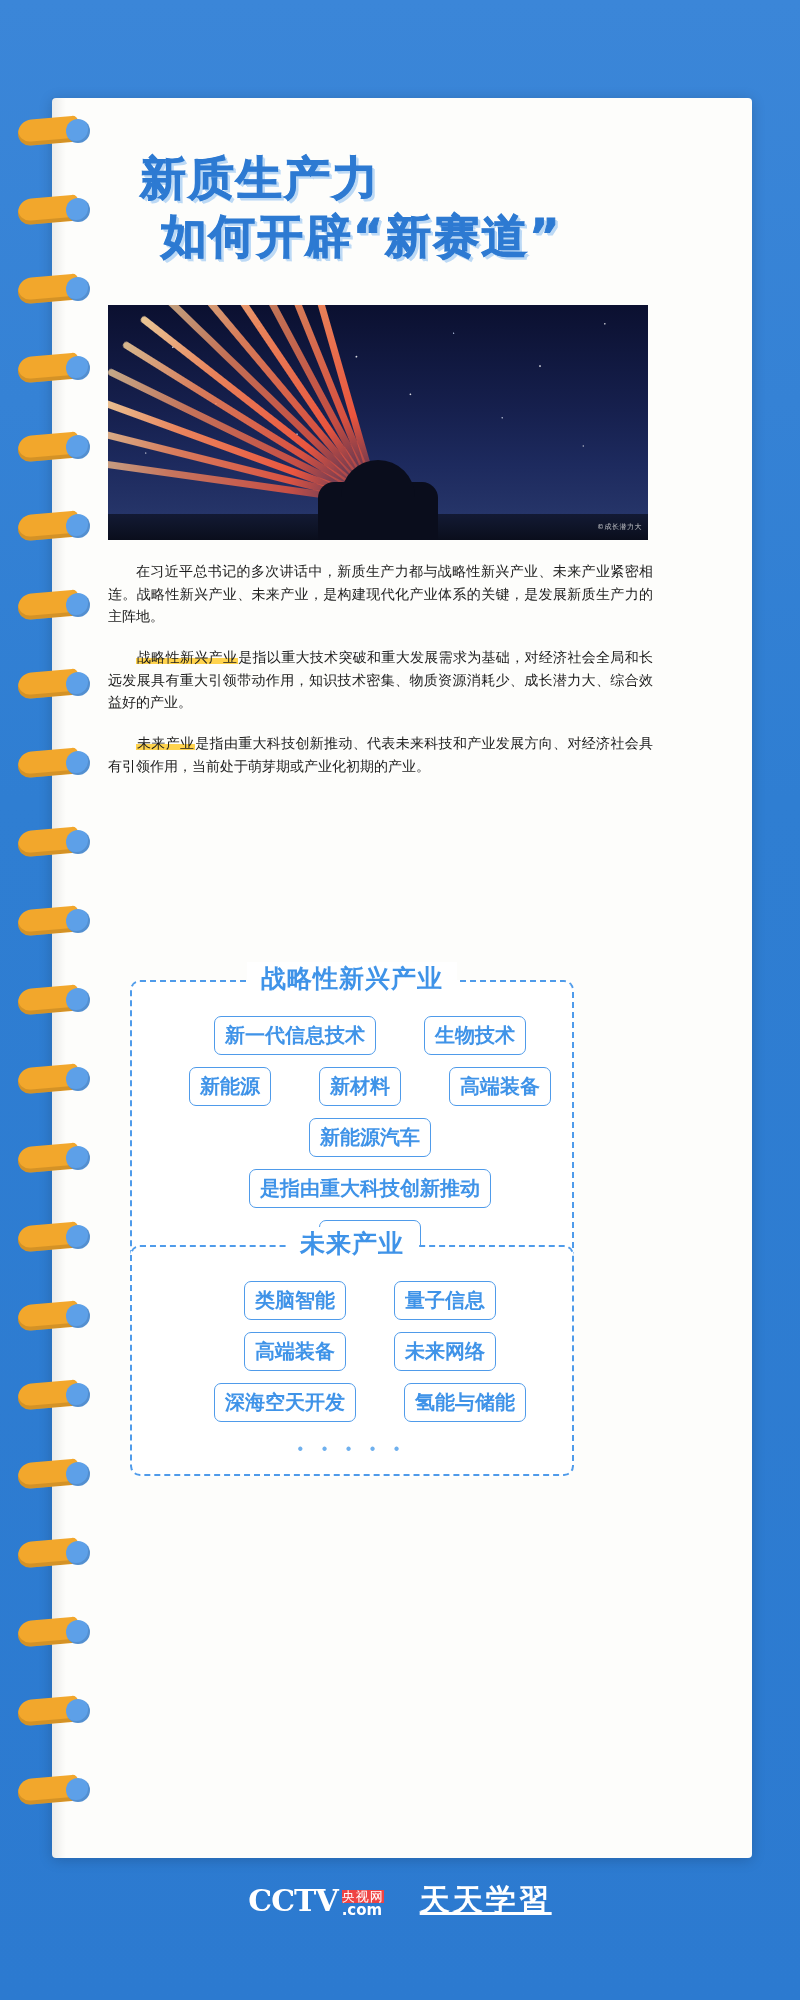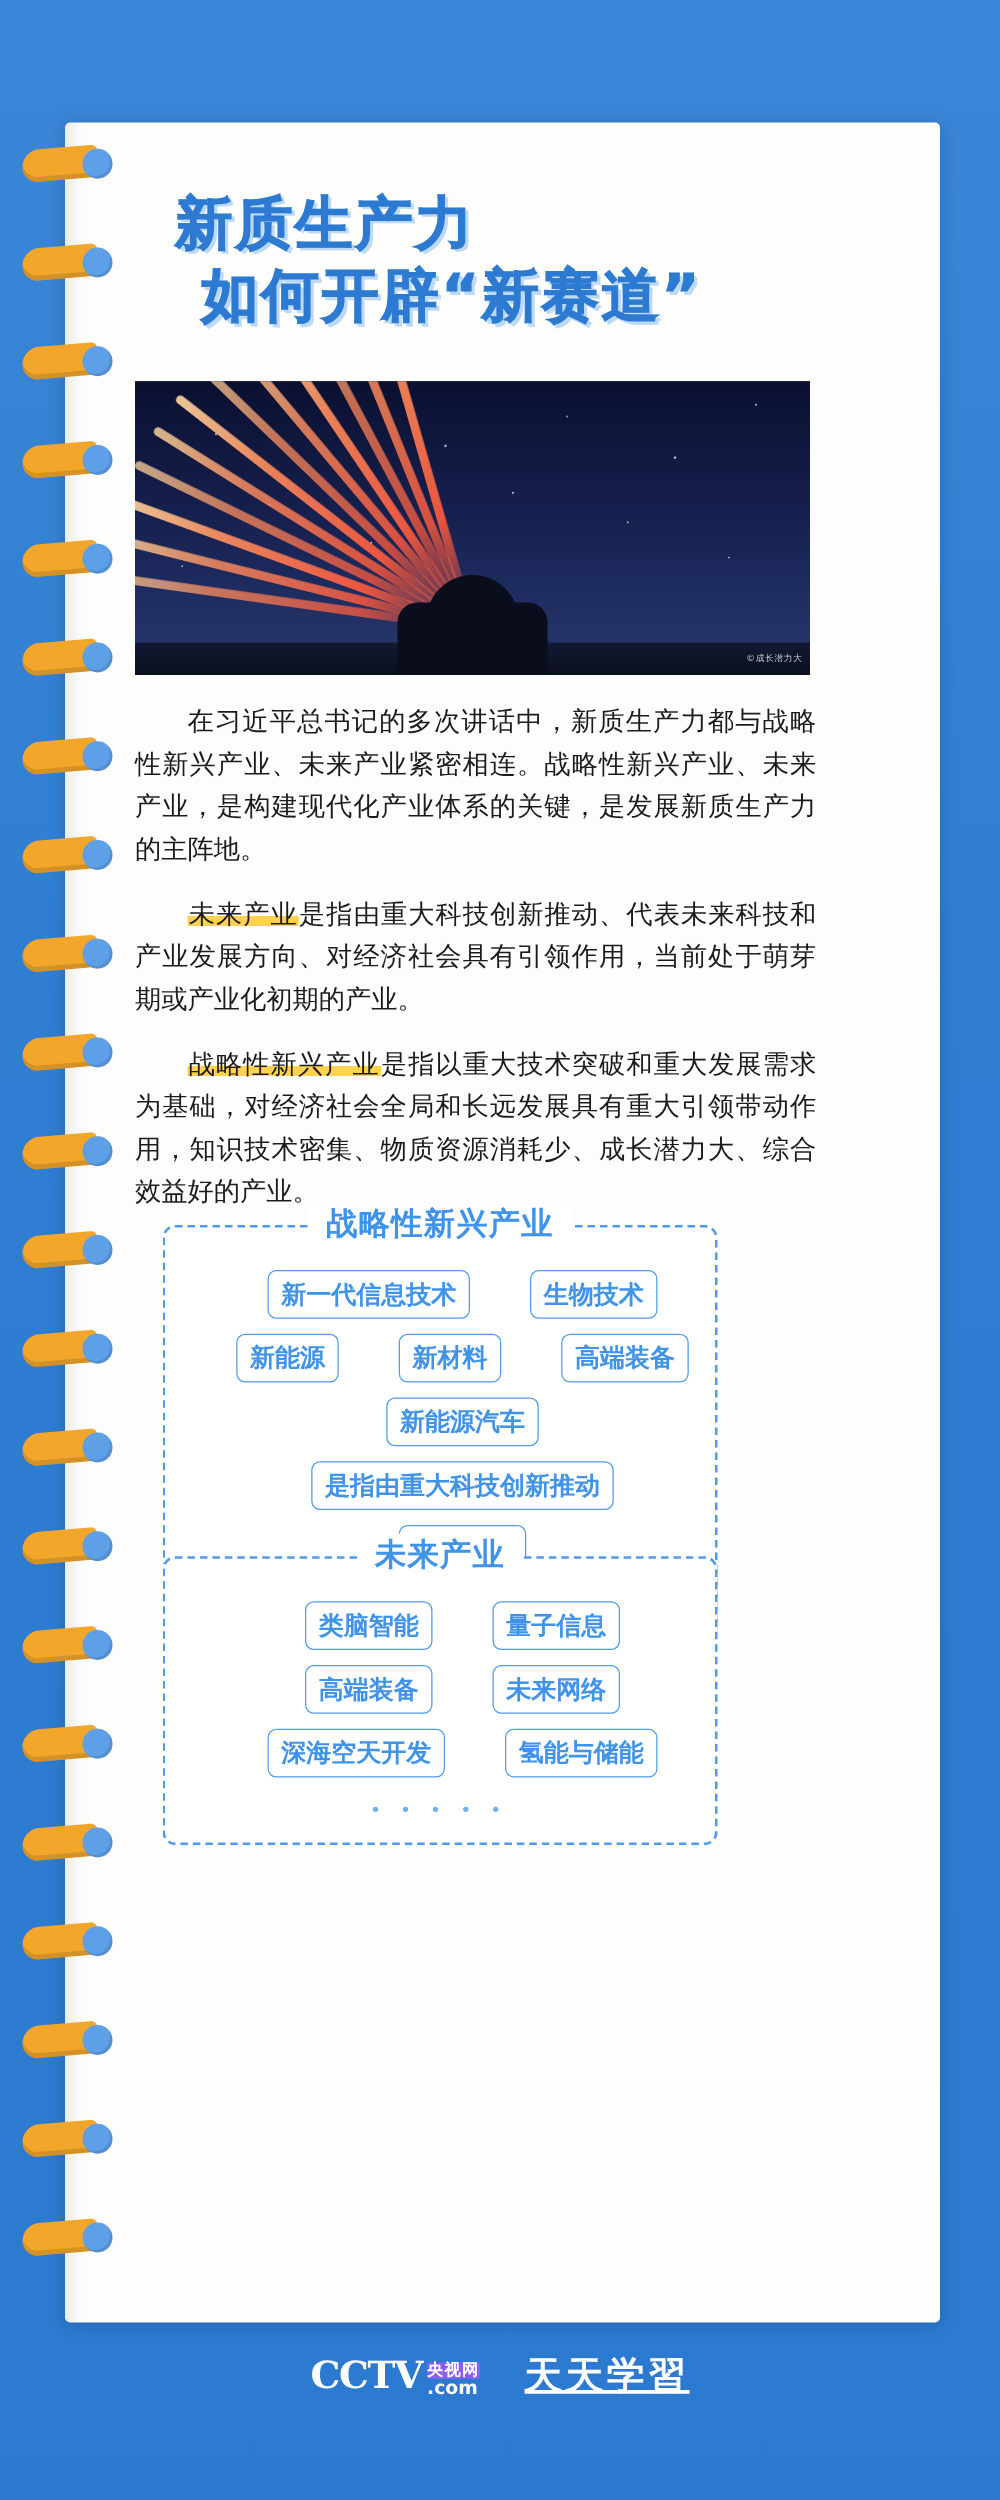--- a/index.html
+++ b/index.html
@@ -189,21 +189,21 @@
 
   
   .body-copy {
     position: absolute;
     left: 108px;
     top: 560px;
     width: 545px;
   }
   .para {
     font-family: "DejaVu Sans", "Liberation Sans", sans-serif;
-    font-size: 21px;
+    font-size: 14px;
     line-height: 1.62;
     color: #1b1b1b;
     text-indent: 2em;
     margin: 0 0 18px 0;
     text-align: justify;
   }
   .para .hl {
     background: linear-gradient(transparent 58%, #ffd34d 58%, #ffd34d 92%, transparent 92%);
     padding: 0 1px;
   }
@@ -285,23 +285,23 @@
     color: #ffffff;
   }
   .cctv-sub {
     display: flex;
     flex-direction: column;
     line-height: 1;
   }
   .cctv-cn {
     font-family: "DejaVu Sans", "Liberation Sans", sans-serif;
     font-size: 13px;
-    font-weight: bold;
+    font-weight: normal;
     color: #ffffff;
-    background: #8b5cf6;
+    background: #ef4444;
     letter-spacing: 1px;
   }
   .cctv-com {
     font-family: "DejaVu Sans", "Liberation Sans", sans-serif;
     font-size: 15px;
     font-weight: bold;
     color: #ffffff;
   }
   .brand-cn {
     font-family: "DejaVu Serif", "Liberation Serif", serif;
@@ -434,24 +434,24 @@
   <div class="ground"></div>
   <div class="dome"></div>
   <div class="photo-credit">©成长潜力大</div>
 </div>
 
 <div class="body-copy">
   <p class="para">
     <span>在习近平总书记的多次讲话中，新质生产力都与战略性新兴产业、未来产业紧密相连。战略性新兴产业、未来产业，是构建现代化产业体系的关键，是发展新质生产力的主阵地。</span>
   </p>
   <p class="para">
-    <span class="hl">未来产业</span><span>是指由重大科技创新推动、代表未来科技和产业发展方向、对经济社会具有引领作用，当前处于萌芽期或产业化初期的产业。</span>
+    <span class="hl">战略性新兴产业</span><span>是指以重大技术突破和重大发展需求为基础，对经济社会全局和长远发展具有重大引领带动作用，知识技术密集、物质资源消耗少、成长潜力大、综合效益好的产业。</span>
   </p>
   <p class="para">
-    <span class="hl">战略性新兴产业</span><span>是指以重大技术突破和重大发展需求为基础，对经济社会全局和长远发展具有重大引领带动作用，知识技术密集、物质资源消耗少、成长潜力大、综合效益好的产业。</span>
+    <span class="hl">未来产业</span><span>是指由重大科技创新推动、代表未来科技和产业发展方向、对经济社会具有引领作用，当前处于萌芽期或产业化初期的产业。</span>
   </p>
 </div>
 
 <div class="box" id="box-strategic">
   <div class="box-title">战略性新兴产业</div>
   <div class="chips" id="chips-strategic">
       <div class="chip">新一代信息技术</div>
       <div class="chip">生物技术</div>
       <div class="chip">新能源</div>
       <div class="chip">新材料</div>

